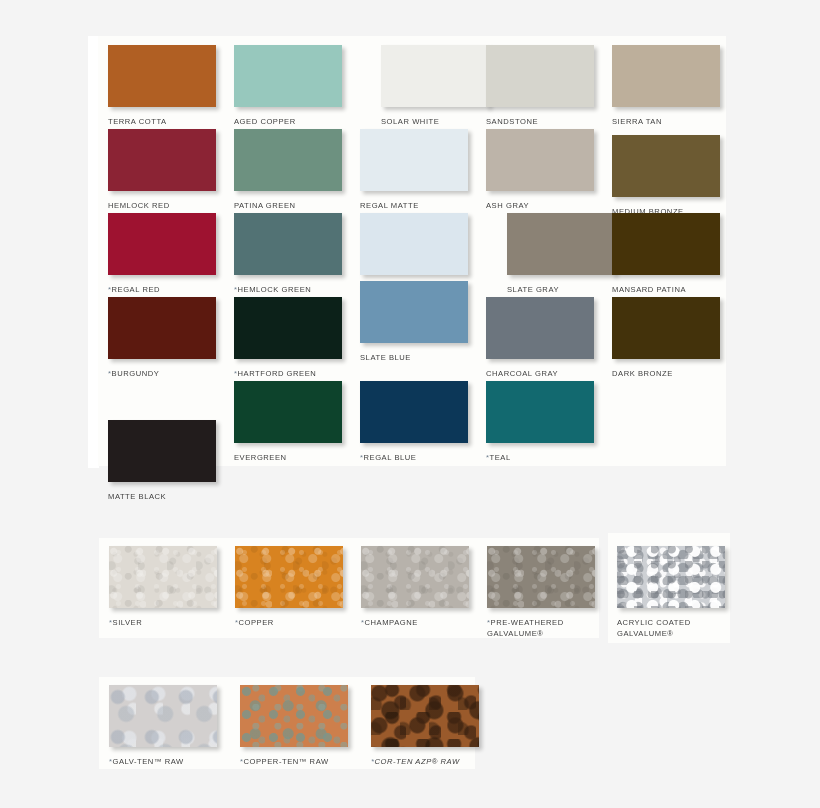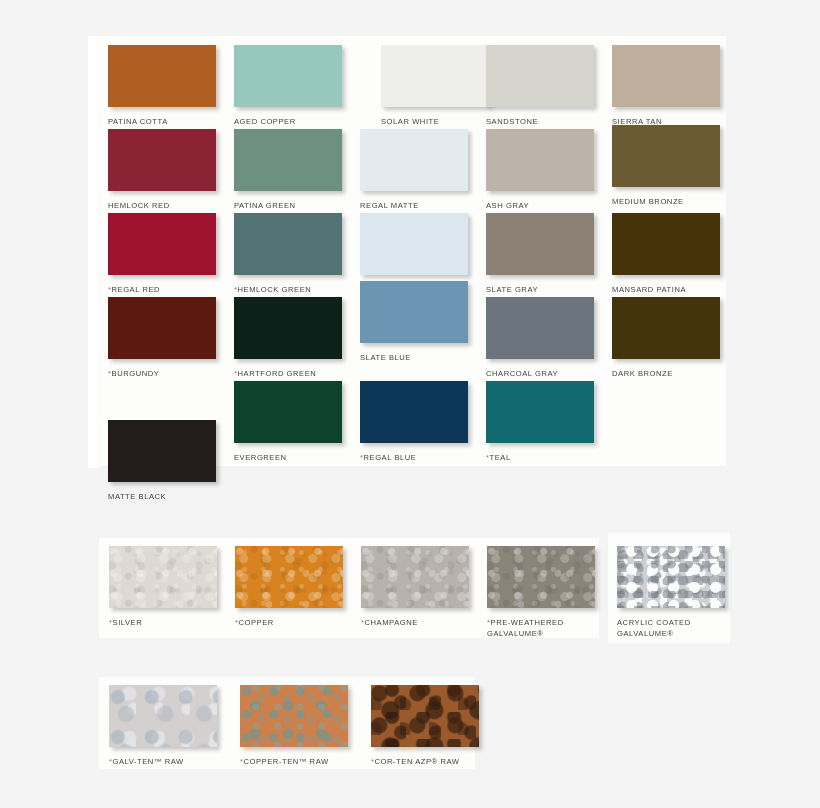--- a/index.html
+++ b/index.html
@@ -125,21 +125,21 @@
 </style>
 </head>
 <body>
 
 <div class="left-strip"></div>
 
 <div class="card" id="card-painted">
   <div class="grid" id="grid-painted">
       <div class="cell" style="left: 10px; top: 9px;">
         <div class="chip" style="background: rgb(176, 95, 35);"></div>
-        <div class="label">PATINA COTTA</div>
+        <div class="label">TERRA COTTA</div>
       </div>
       <div class="cell" style="left: 136px; top: 9px;">
         <div class="chip" style="background: rgb(151, 200, 189);"></div>
         <div class="label">AGED COPPER</div>
       </div>
       <div class="cell" style="left: 262px; top: 9px; padding-left: 21px;">
         <div class="chip" style="background: rgb(238, 238, 234);"></div>
         <div class="label">SOLAR WHITE</div>
       </div>
       <div class="cell" style="left: 388px; top: 9px;">
@@ -159,37 +159,37 @@
         <div class="label">PATINA GREEN</div>
       </div>
       <div class="cell" style="left: 262px; top: 93px;">
         <div class="chip" style="background: rgb(227, 235, 240);"></div>
         <div class="label">REGAL MATTE</div>
       </div>
       <div class="cell" style="left: 388px; top: 93px;">
         <div class="chip" style="background: rgb(189, 180, 169);"></div>
         <div class="label">ASH GRAY</div>
       </div>
-      <div class="cell" style="left: 514px; top: 89px;">
+      <div class="cell" style="left: 514px; top: 99px;">
         <div class="chip" style="background: rgb(108, 90, 50);"></div>
         <div class="label">MEDIUM BRONZE</div>
       </div>
       <div class="cell" style="left: 10px; top: 177px;">
         <div class="chip" style="background: rgb(158, 18, 48);"></div>
         <div class="label"><span class="star">*</span>REGAL RED</div>
       </div>
       <div class="cell" style="left: 136px; top: 177px;">
         <div class="chip" style="background: rgb(82, 114, 116);"></div>
         <div class="label"><span class="star">*</span>HEMLOCK GREEN</div>
       </div>
       <div class="cell" style="left: 262px; top: 177px;">
         <div class="chip" style="background: rgb(219, 230, 238);"></div>
         <div class="label">STONE WHITE</div>
       </div>
-      <div class="cell" style="left: 388px; top: 177px;">
+      <div class="cell" style="left: 409px; top: 177px;">
         <div class="chip" style="background: rgb(139, 130, 117);"></div>
         <div class="label">SLATE GRAY</div>
       </div>
       <div class="cell" style="left: 514px; top: 177px;">
         <div class="chip" style="background: rgb(70, 51, 9);"></div>
         <div class="label">MANSARD PATINA</div>
       </div>
       <div class="cell" style="left: 10px; top: 261px;">
         <div class="chip" style="background: rgb(92, 25, 15);"></div>
         <div class="label"><span class="star">*</span>BURGUNDY</div>
@@ -264,18 +264,18 @@
 <div class="card" id="card-raw">
   <div class="grid" id="grid-raw">
       <div class="cell" style="left: 10px; top: 8px;">
         <div class="chip tex tex-galv" style="background: rgb(211, 208, 207);"></div>
         <div class="label"><span class="star">*</span>GALV-TEN™ RAW</div>
       </div>
       <div class="cell" style="left: 141px; top: 8px;">
         <div class="chip tex tex-patina" style="background: rgb(205, 127, 76);"></div>
         <div class="label"><span class="star">*</span>COPPER-TEN™ RAW</div>
       </div>
-      <div class="cell" style="left: 272px; top: 8px;">
+      <div class="cell" style="left: 272px; top: 8px; font-style: italic;">
         <div class="chip tex tex-rust" style="background: rgb(154, 90, 43);"></div>
         <div class="label"><span class="star">*</span>COR-TEN AZP® RAW</div>
       </div>
     </div>
 </div>
 
 </body></html>

